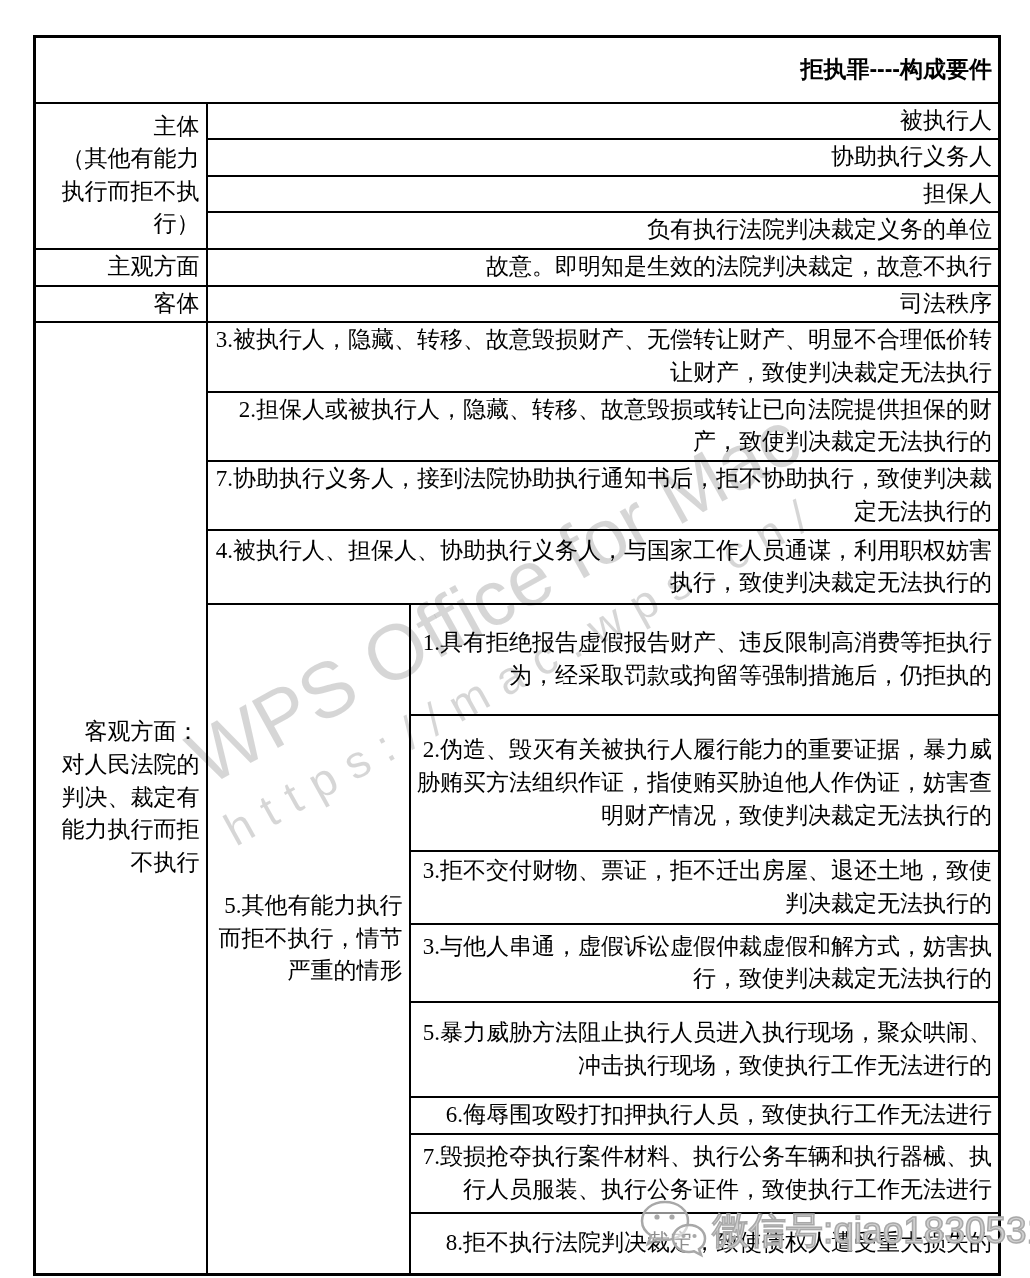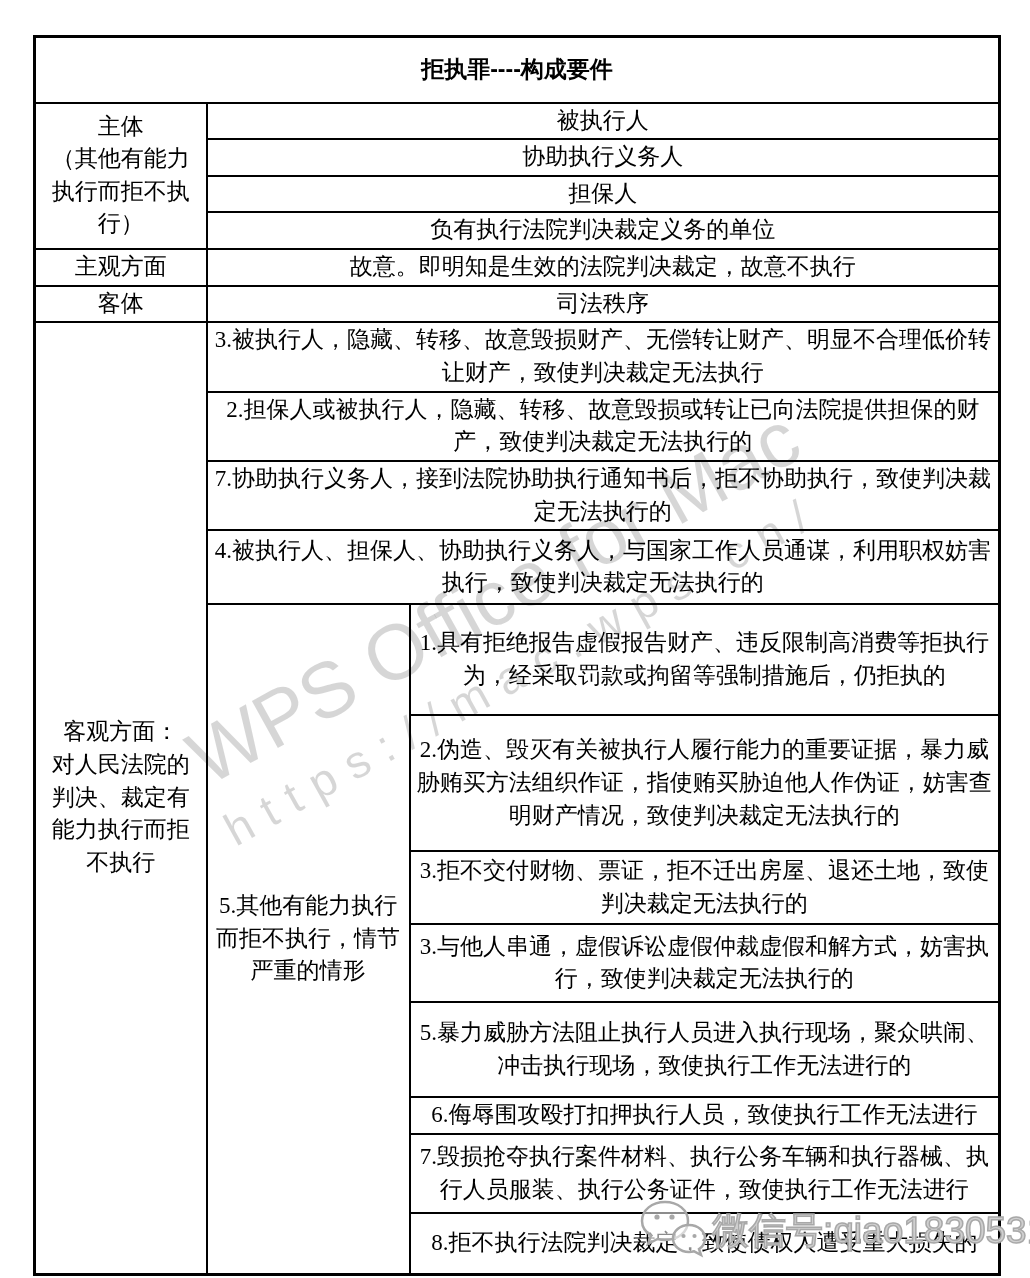--- a/index.html
+++ b/index.html
@@ -30,21 +30,21 @@
     position: absolute;
     left: 33px; top: 35px;
     width: 965px;
     border-collapse: collapse;
     table-layout: fixed;
     z-index: 1;
     background: transparent;
   }
   table.doc td {
     border: 2px solid #000;
-    text-align: center;
+    text-align: right;
     vertical-align: middle;
     font-size: 23px;
     line-height: 1.42;
     padding: 1px 6px;
     overflow: hidden;
   }
   table.doc { border: 3px solid #000; }
   td.title-cell {
     font-family: "Liberation Sans", "DejaVu Sans", sans-serif;
     font-weight: bold;

